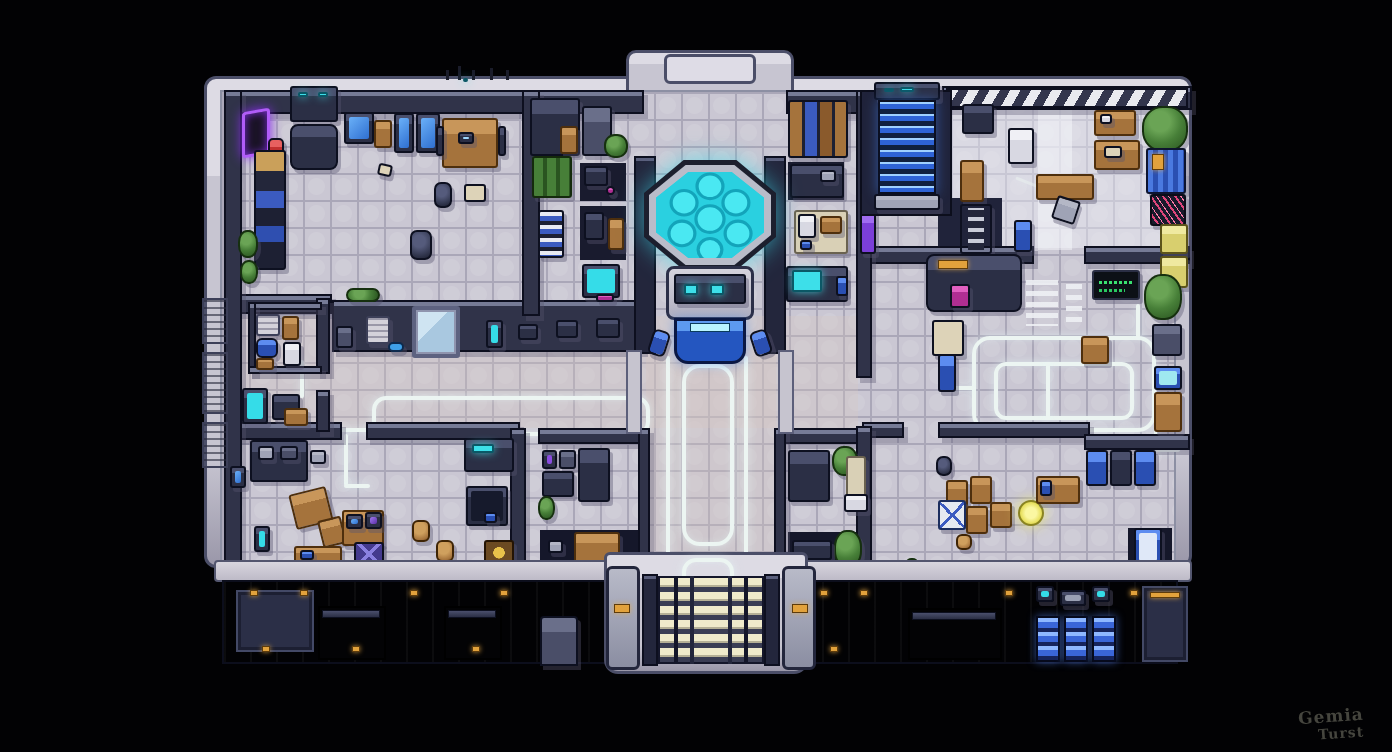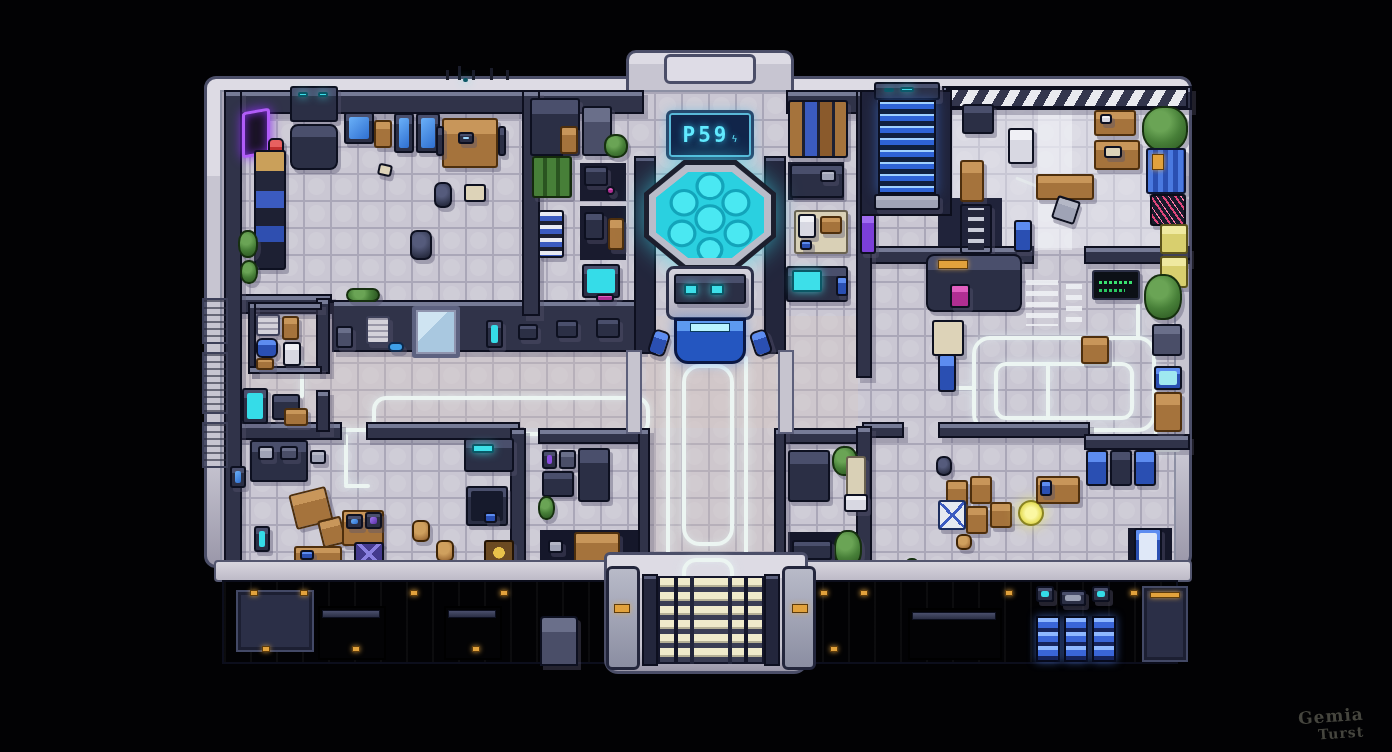--- a/index.html
+++ b/index.html
@@ -297,24 +297,20 @@
   <div class="f window" style="left:412px;top:306px;width:48px;height:52px"></div>
   <div class="f dark in" style="left:486px;top:320px;width:17px;height:28px;--in:#35dce8"></div>
   <div class="f dark" style="left:518px;top:324px;width:20px;height:16px"></div>
   <div class="f dark" style="left:556px;top:320px;width:22px;height:18px"></div>
   <div class="f dark" style="left:596px;top:318px;width:24px;height:20px"></div>
   <div class="f green" style="left:346px;top:288px;width:34px;height:14px;border-radius:8px"></div>
   <div class="f dark in" style="left:242px;top:388px;width:26px;height:36px;--in:#35dce8"></div>
   <div class="f dark" style="left:272px;top:394px;width:28px;height:26px"></div>
   <div class="f wood" style="left:284px;top:408px;width:24px;height:18px"></div>
 
-  <div class="sign" style="left:666px;top:110px;width:88px;height:50px">
-    <span class="txt">P59</span>
-    <span class="gly">ϟ</span>
-  </div>
   <div class="a" style="left:644px;top:160px;width:132px;height:110px;filter:drop-shadow(0 0 12px rgba(60,220,235,.65))">
     <div class="oct" style="inset:0;background:#1c1f2e"></div>
     <div class="oct" style="inset:5px;background:#b9bcc9"></div>
     <div class="oct" style="inset:12px;background:#2ad0e0;overflow:hidden">
       <svg width="100%" height="100%" viewBox="0 0 100 84" preserveAspectRatio="none">
         <rect width="100" height="84" fill="#2ad0e0"></rect>
         <g fill="#4ae8f2" stroke="#13a4ba" stroke-width="3">
           <circle cx="50" cy="14" r="12"></circle>
             <circle cx="26" cy="30" r="12"></circle>
             <circle cx="74" cy="30" r="12"></circle>

